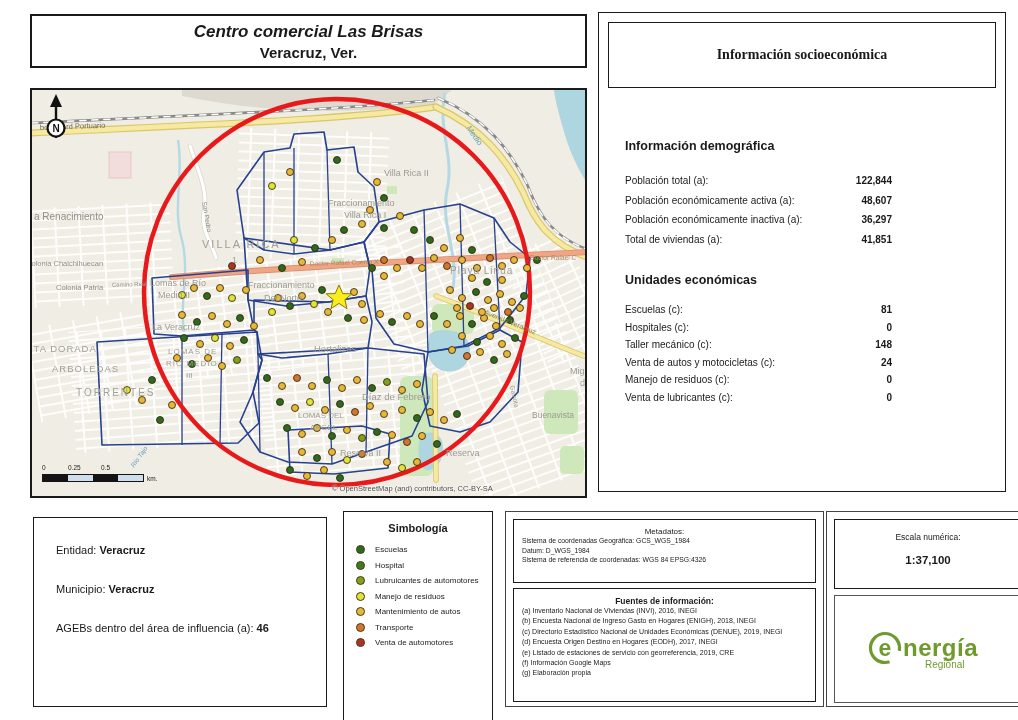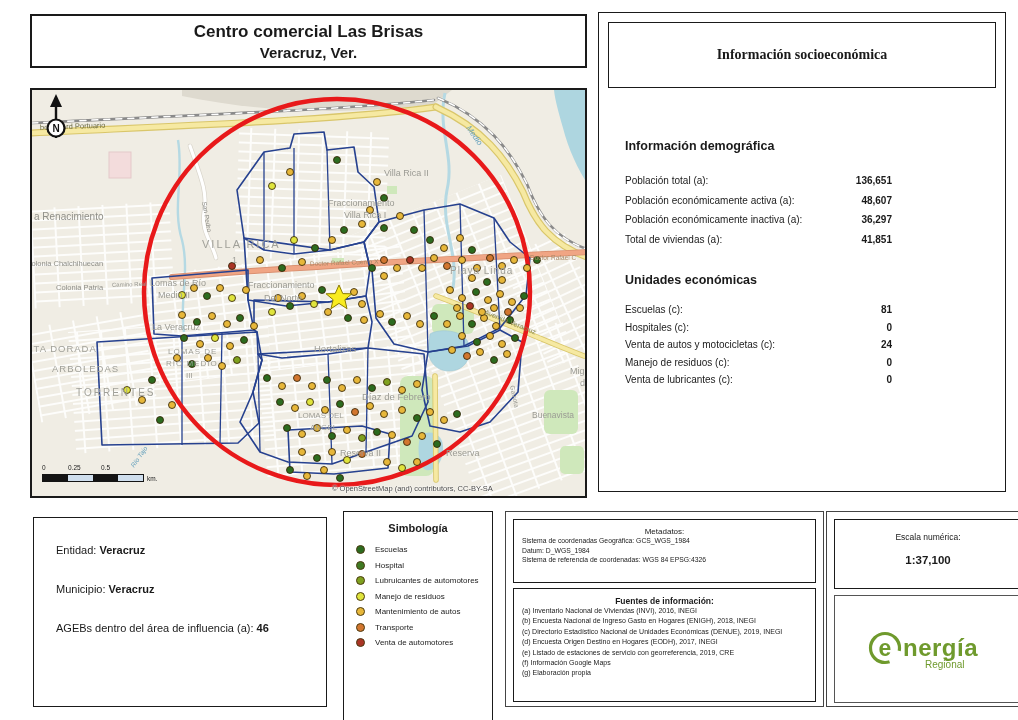--- a/index.html
+++ b/index.html
@@ -2,21 +2,21 @@
 <html><head>
 <meta charset="utf-8">
 <style>
   html,body{margin:0;padding:0;background:#fff;}
   body{width:1018px;height:720px;position:relative;font-family:"Liberation Sans",sans-serif;color:#1a1a1a;}
   .abs{position:absolute;}
   .box{position:absolute;background:#fff;border:2px solid #1a1a1a;box-sizing:border-box;}
 
   
   #title-box{left:30px;top:14px;width:557px;height:54px;text-align:center;padding-top:6px;}
-  #title-box .t1{font-size:17px;font-weight:bold;}
+  #title-box .t1{font-size:17px;font-weight:bold;font-style:italic;}
   #title-box .t2{font-size:15px;font-weight:bold;margin-top:2px;}
 
   
   #map-frame{left:30px;top:88px;width:557px;height:410px;border:2px solid #1a1a1a;box-sizing:border-box;overflow:hidden;background:#f0ede4;}
   #map-frame svg{display:block;}
   svg text{font-family:"Liberation Sans",sans-serif;}
   #scalebar{position:absolute;left:10px;bottom:10px;width:130px;height:22px;}
   #scalebar .lbls{position:relative;height:9px;font-size:6.5px;color:#222;}
   #scalebar .lbls span{position:absolute;top:0;}
   #sb-l0{left:0;} #sb-l1{left:26px;} #sb-l2{left:59px;}
@@ -391,21 +391,21 @@
   <div id="attribution">© OpenStreetMap (and) contributors, CC-BY-SA</div>
 </div>
 
 <div id="info-panel" class="box">
   <div id="info-header">Información socioeconómica</div>
   <div id="info-content">
     <div class="sec-title">Información demográfica</div>
     <div id="demo-rows">
       <div class="stat-row">
           <span class="rl">Población total (a):</span>
-          <span class="rv">136,651</span>
+          <span class="rv">122,844</span>
         </div>
       <div class="stat-row">
           <span class="rl">Población económicamente activa (a):</span>
           <span class="rv">48,607</span>
         </div>
       <div class="stat-row">
           <span class="rl">Población económicamente inactiva (a):</span>
           <span class="rv">36,297</span>
         </div>
       <div class="stat-row">
@@ -415,20 +415,24 @@
     </div>
     <div class="sec-title" id="unit-title">Unidades económicas</div>
     <div id="unit-rows">
       <div class="stat-row">
           <span class="rl">Escuelas (c):</span>
           <span class="rv">81</span>
         </div>
       <div class="stat-row">
           <span class="rl">Hospitales (c):</span>
           <span class="rv">0</span>
+        </div>
+      <div class="stat-row">
+          <span class="rl">Taller mecánico (c):</span>
+          <span class="rv">148</span>
         </div>
       <div class="stat-row">
           <span class="rl">Venta de autos y motocicletas (c):</span>
           <span class="rv">24</span>
         </div>
       <div class="stat-row">
           <span class="rl">Manejo de residuos (c):</span>
           <span class="rv">0</span>
         </div>
       <div class="stat-row">

